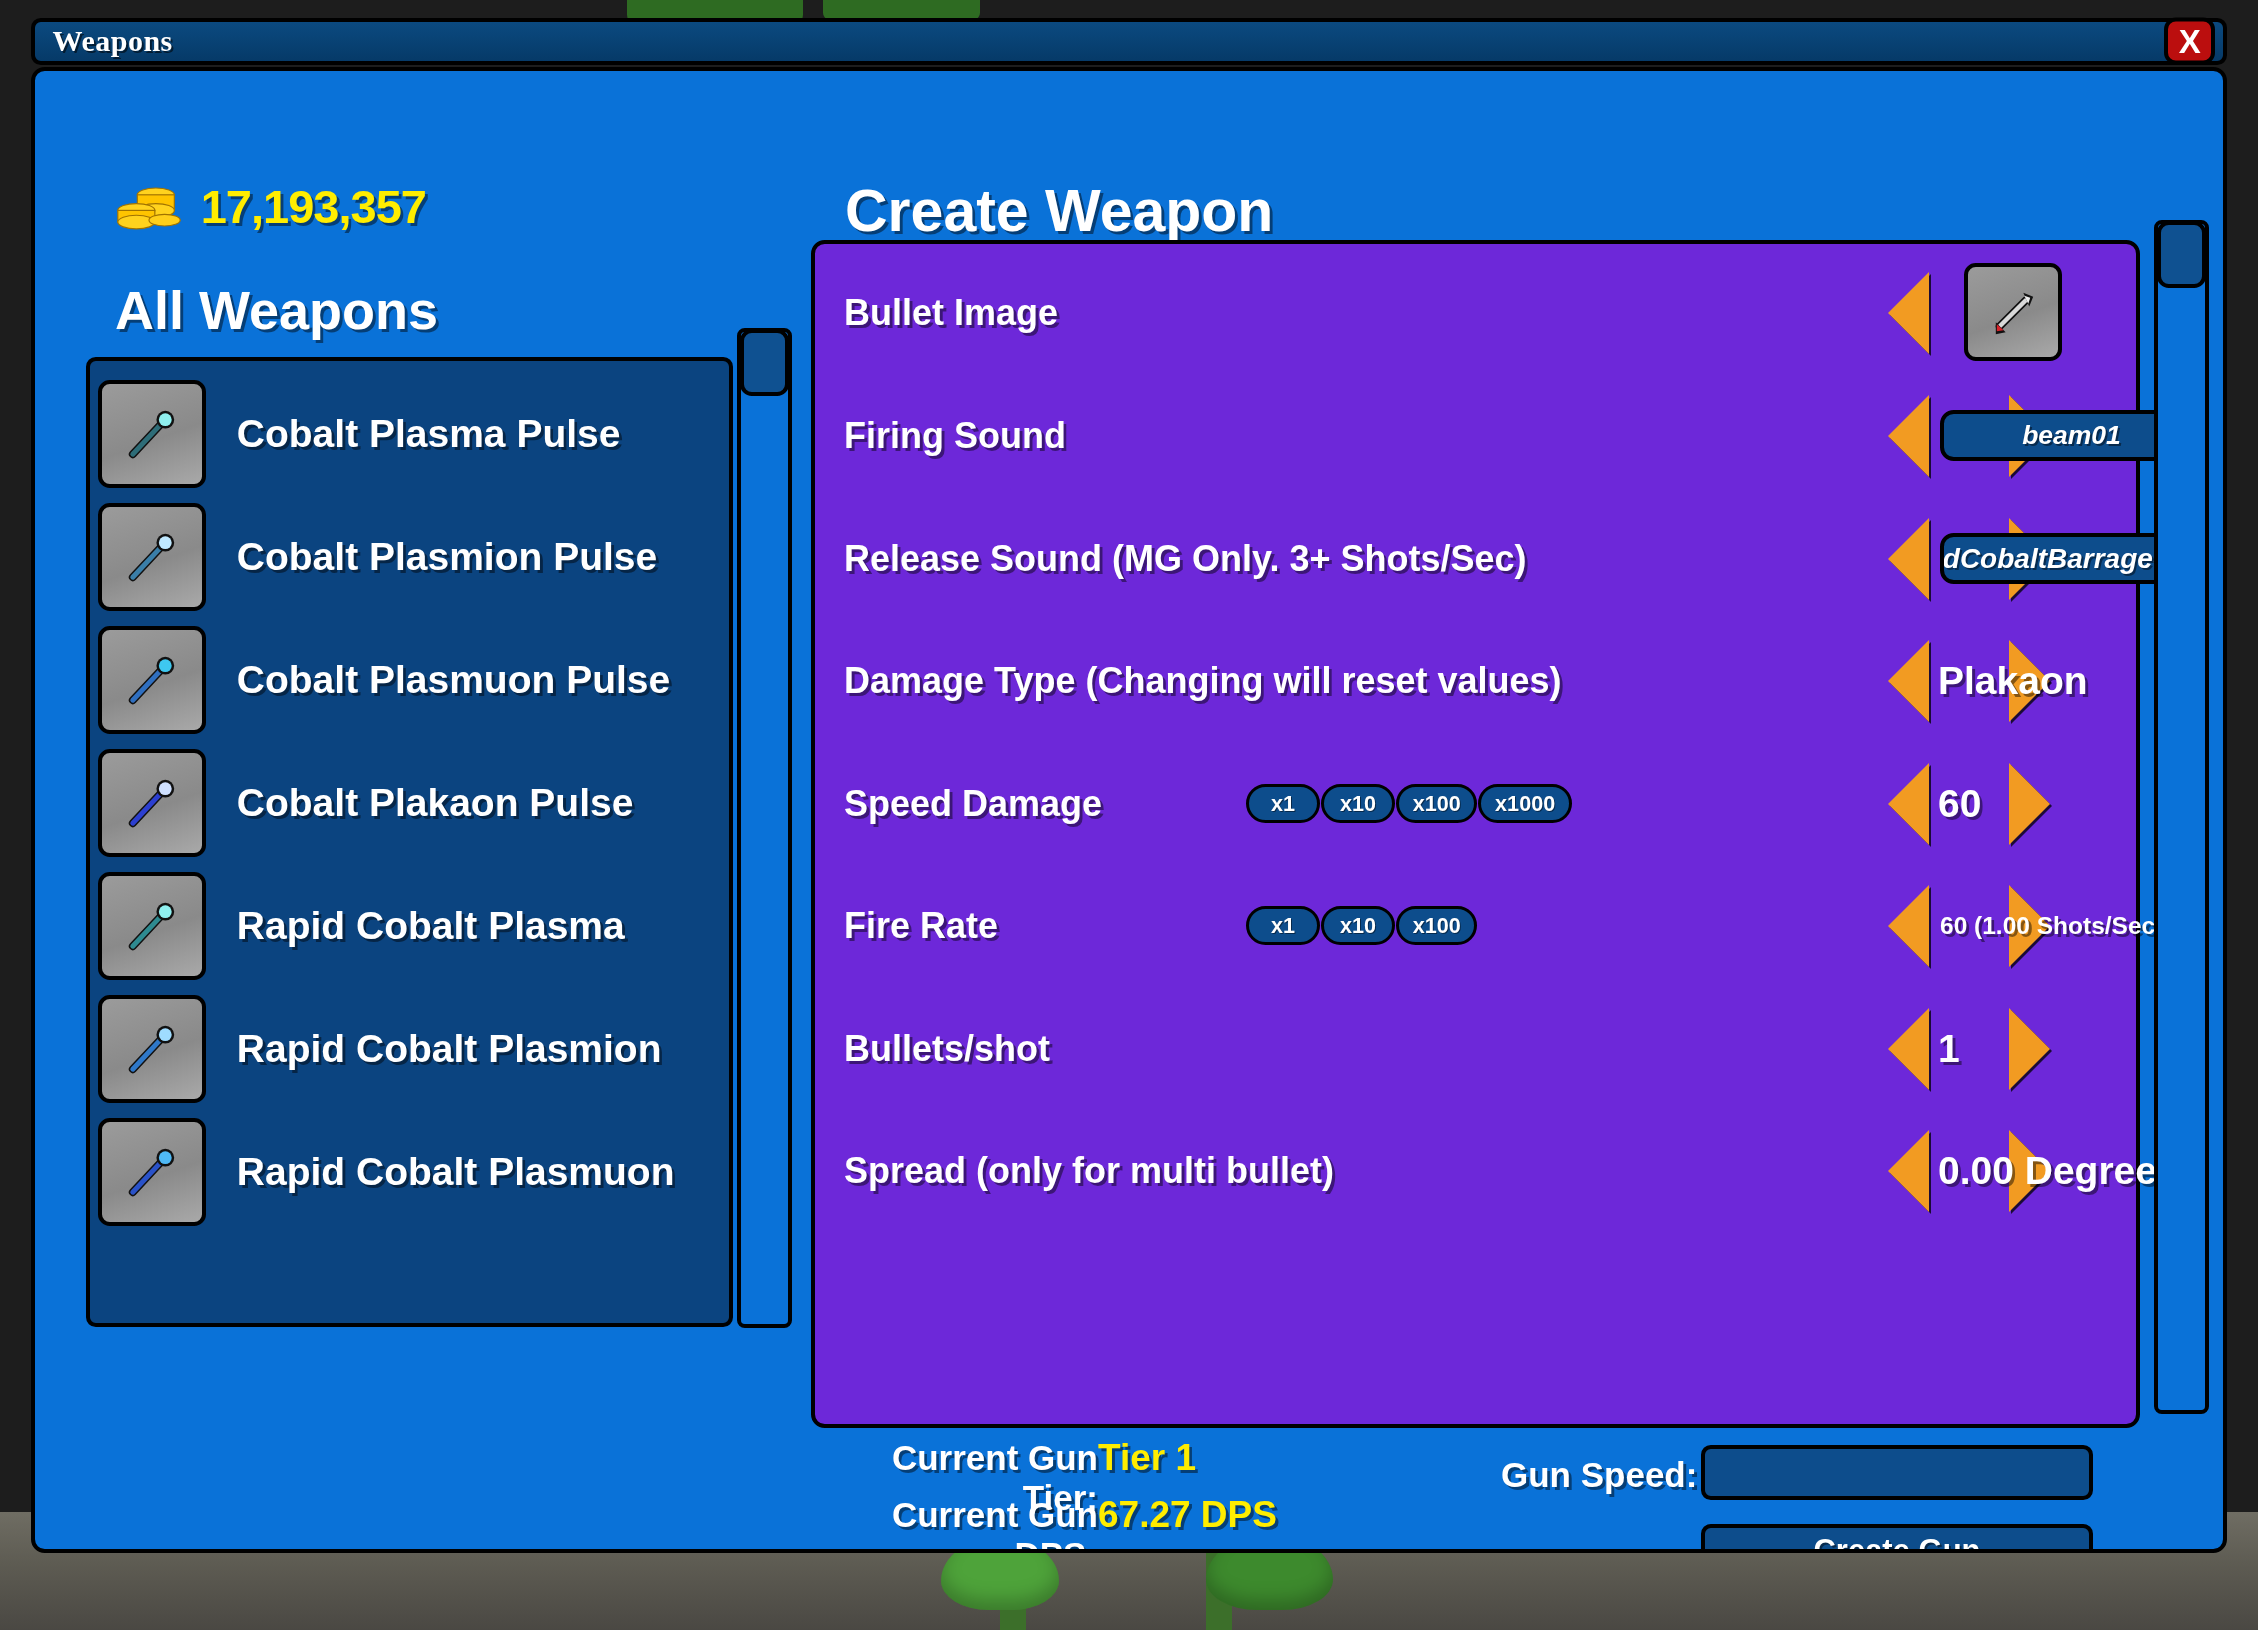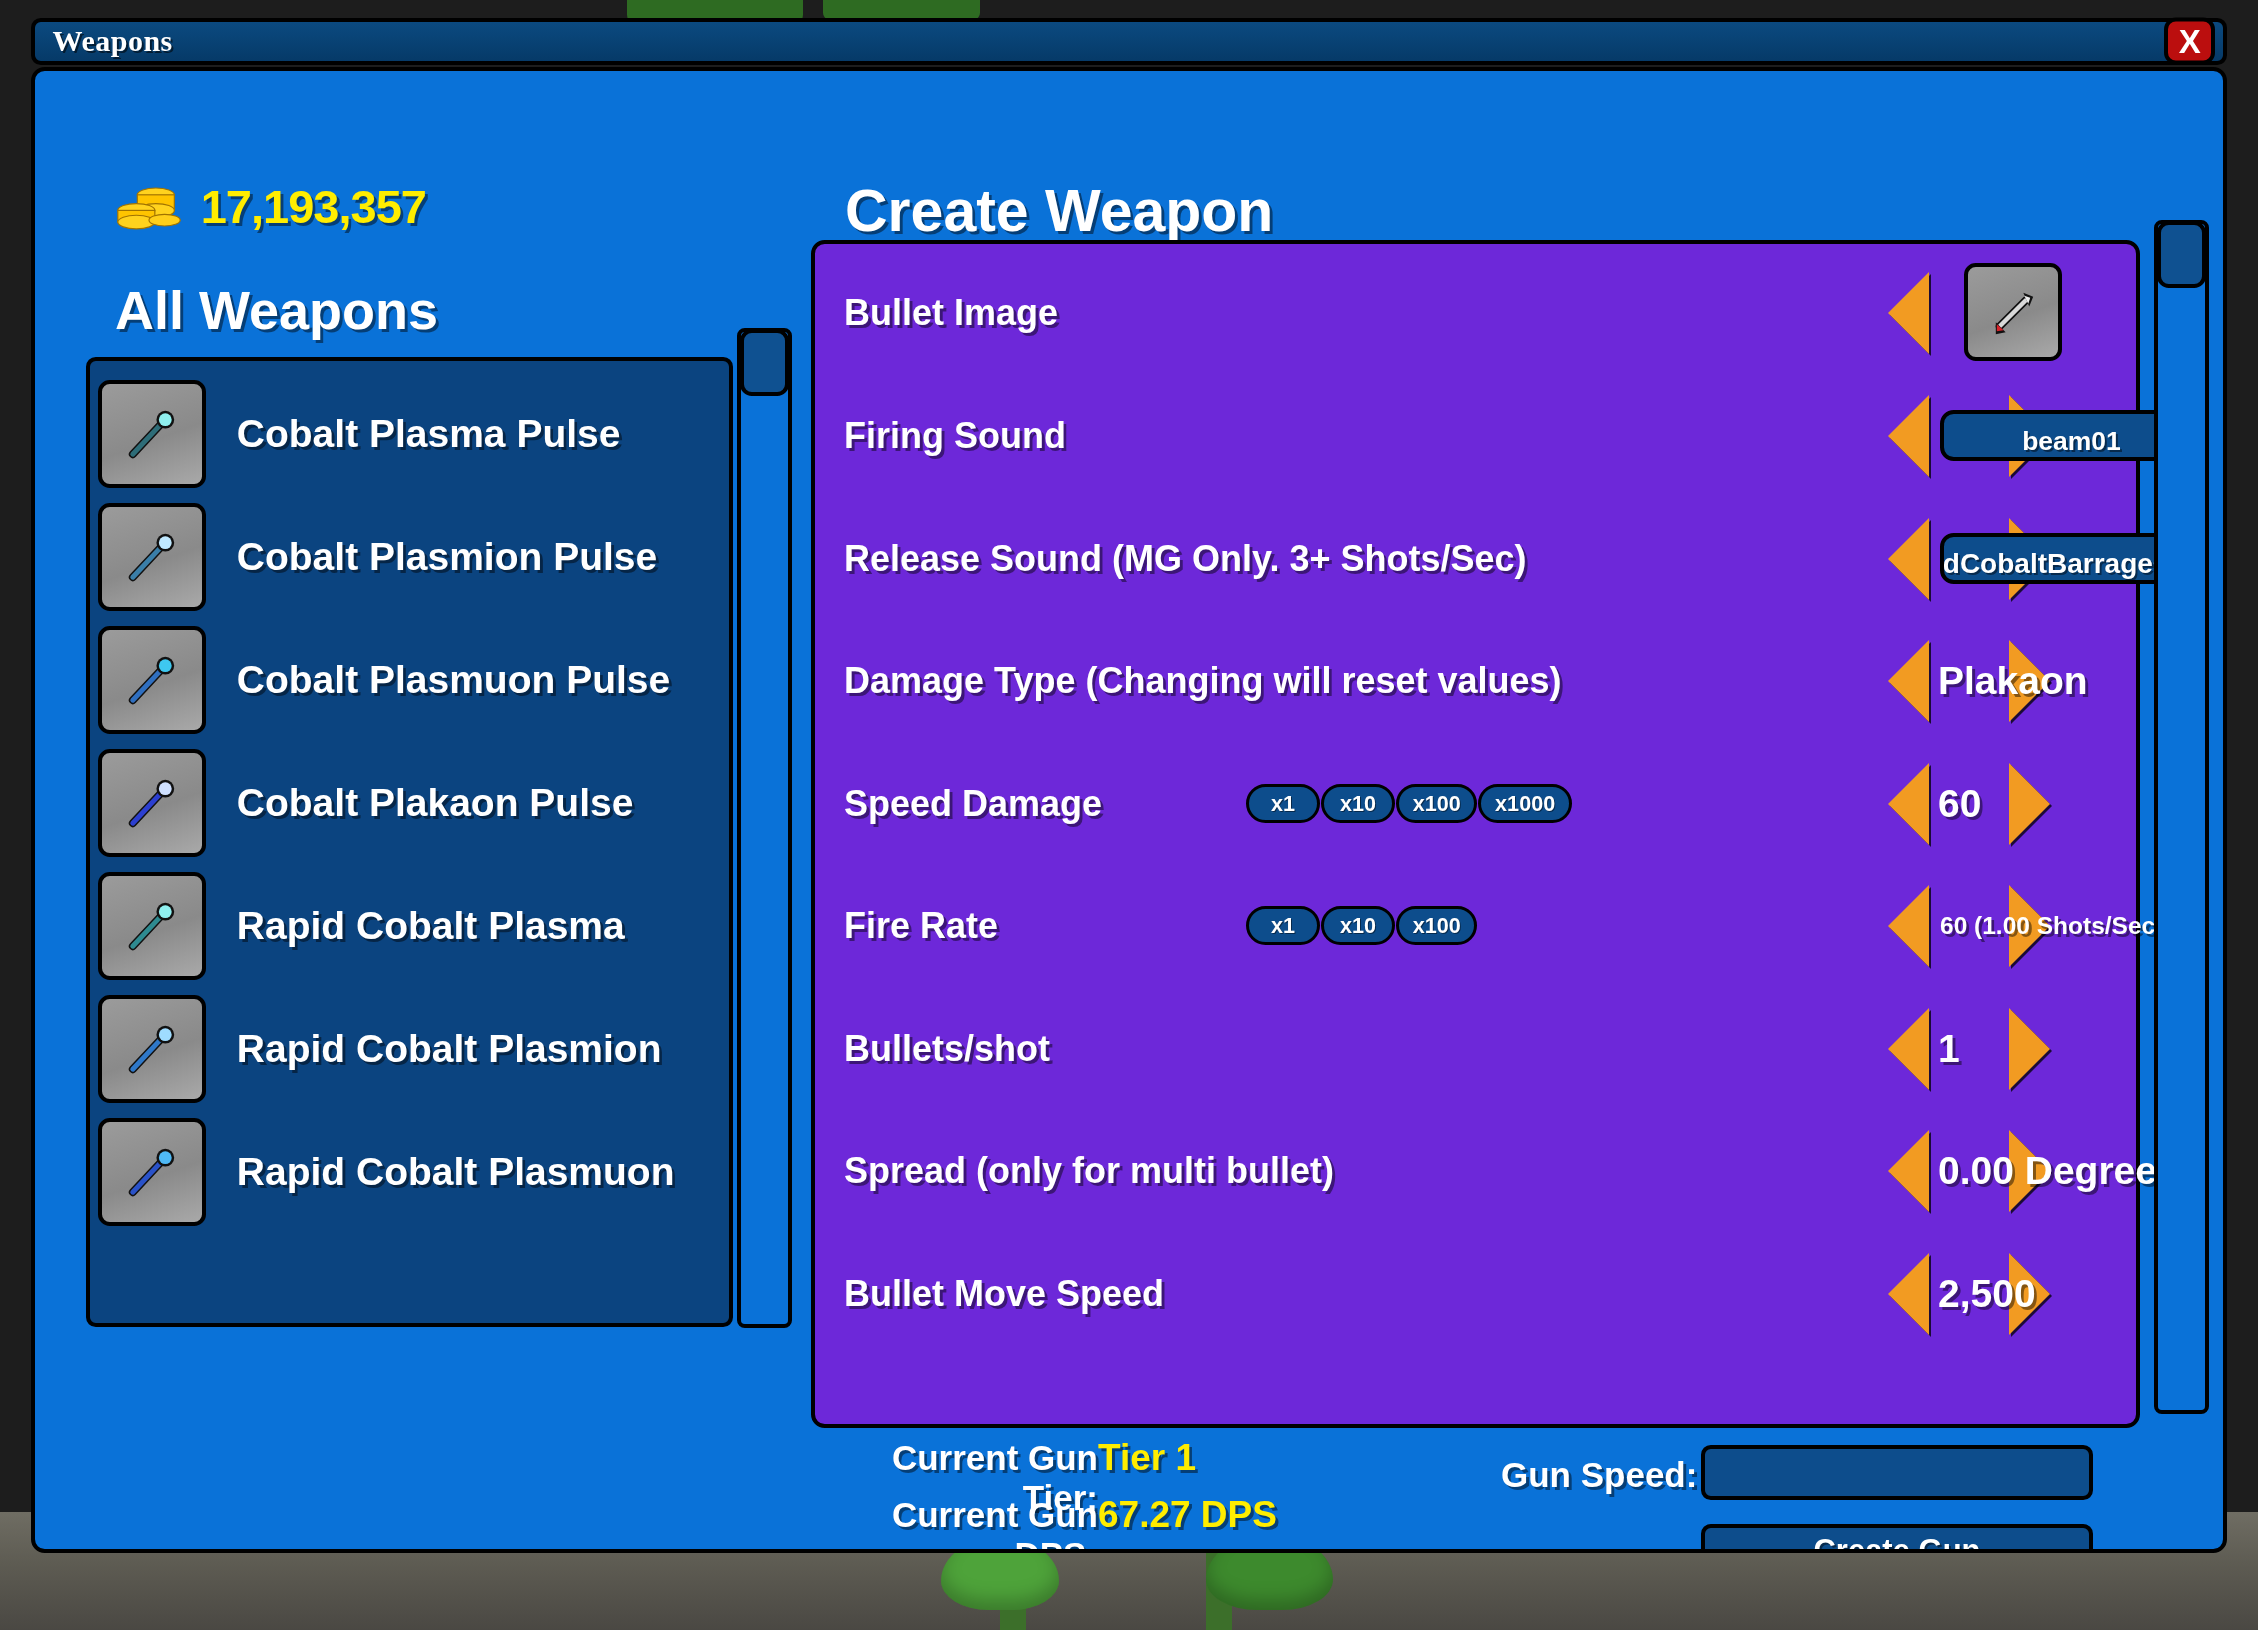--- a/index.html
+++ b/index.html
@@ -303,24 +303,25 @@
 
   .value-box {
     position: absolute;
     left: 1125px;
     width: 263px;
     height: 51px;
     background: #0d4d8c;
     border: 4.9px solid #000;
     border-radius: 13.7px;
     display: flex;
-    align-items: flex-end;
+    align-items: center;
     justify-content: center;
     overflow: hidden;
     cursor: pointer;
+    font-style: italic;
   }
   .value-box span {
     color: #fff;
     font-size: 26.5px;
     font-weight: bold;
     font-family: "Liberation Sans", sans-serif;
     text-shadow: 2px 2px 0 rgba(0,0,0,.45);
     white-space: nowrap;
   }
   .value-box.overflow span { font-size: 28px; transform: translateX(2px); }
@@ -607,26 +608,20 @@
           <div class="arrow arrow-left l"></div>
           <div class="arrow arrow-right r"></div>
           <div class="row-value">1</div>
         </div>
         <div class="form-row" style="top: 879px;">
           <div class="row-label">Spread (only for multi bullet)</div>
           <div class="arrow arrow-left l"></div>
           <div class="arrow arrow-right r"></div>
           <div class="row-value">0.00 Degrees</div>
         </div>
-        <div class="form-row" style="top: 1002px;">
-          <div class="row-label">Bullet Move Speed</div>
-          <div class="arrow arrow-left l"></div>
-          <div class="arrow arrow-right r"></div>
-          <div class="row-value">2,500</div>
-        </div>
       </div>
 
     <div id="right-scrollbar" class="scrollbar">
       <div class="scroll-thumb"></div>
     </div>
 
     <div id="stats">
         <div class="stat-line">
           <div class="stat-label">Current Gun Tier:</div>
           <div class="stat-value">Tier 1</div>

